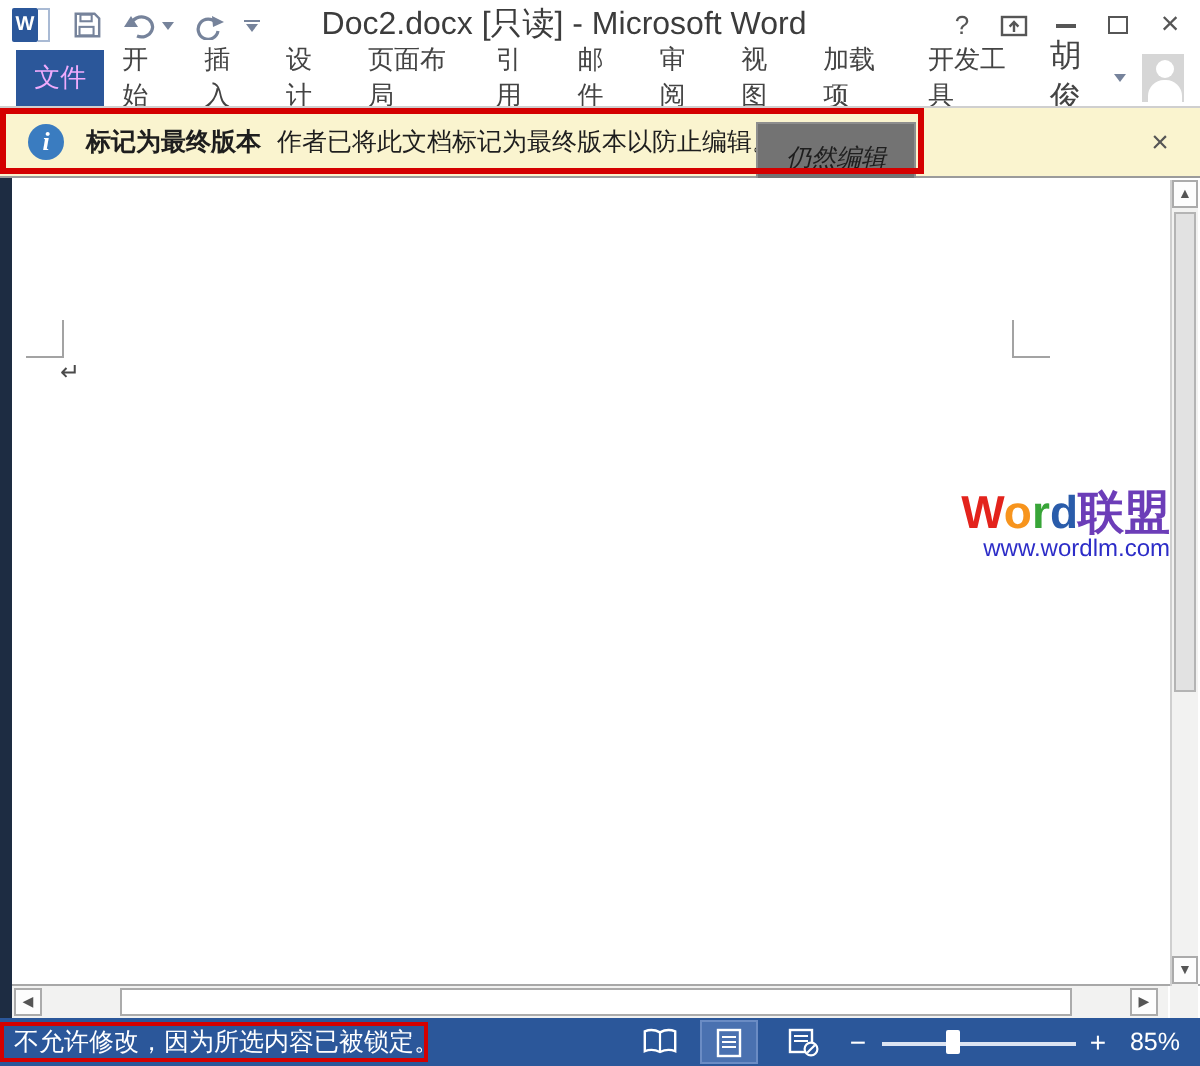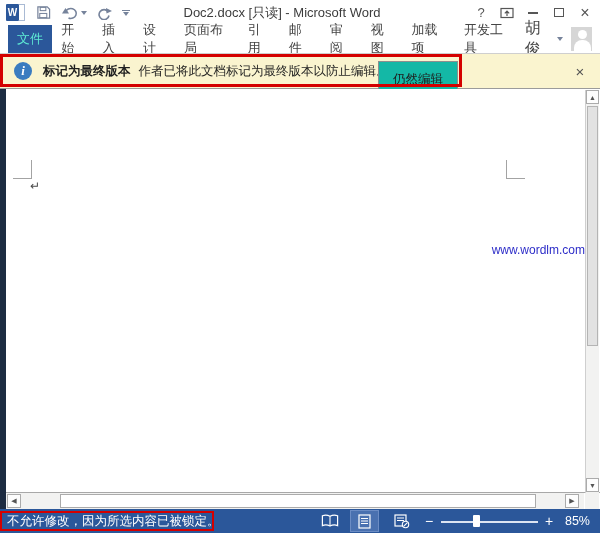--- a/index.html
+++ b/index.html
@@ -10,43 +10,43 @@
   
   .titlebar { position:absolute; left:0; top:0; width:600px; height:25px; background:#ffffff; }
   .qat { position:absolute; left:6px; top:0; height:25px; display:flex; align-items:center; gap:10px; }
   .appicon { display:flex; width:20px; height:17px; }
   .appicon .blue { width:13px; height:17px; background:#2b579a; color:#fff; font-weight:bold; font-size:10px; display:flex; align-items:center; justify-content:center; border-radius:1px; }
   .appicon .page { width:6px; height:17px; background:#fff; border:1px solid #a9bad4; border-left:none; }
   .qbtn { display:flex; align-items:center; justify-content:center; height:20px; }
   .caret-dn { width:0; height:0; border-left:3.5px solid transparent; border-right:3.5px solid transparent; border-top:4px solid #76839b; display:inline-block; }
   .qat-more { display:flex; flex-direction:column; align-items:center; gap:1px; }
   .qat-more .bar { width:8px; height:0; border-top:1.5px solid #76839b; }
-  .title-text { position:absolute; left:0; top:0; width:564px; height:25px; text-align:center; line-height:25px; font-size:13px; color:#3c3c3c; }
+  .title-text { position:absolute; left:0; top:0; width:564px; height:25px; text-align:center; line-height:25px; font-size:16px; color:#3c3c3c; }
   .wincontrols { position:absolute; right:2px; top:0; height:25px; display:flex; align-items:center; }
   .wbtn { width:26px; height:25px; display:flex; align-items:center; justify-content:center; color:#565656; font-size:13px; }
   .min-glyph { width:10px; height:0; border-bottom:2px solid #565656; }
   .max-glyph { width:10px; height:9px; border:1.5px solid #565656; }
   .close-glyph { font-size:16px; line-height:1; color:#565656; }
 
   
   .tabrow { position:absolute; left:0; top:25px; width:600px; height:28px; background:#fff; display:flex; align-items:stretch; }
-  .file-tab { width:50px; margin-left:8px; background:#2b579a; color:#5eead4; font-size:13px; display:flex; align-items:center; justify-content:center; }
+  .file-tab { width:50px; margin-left:8px; background:#2b579a; color:#f0abfc; font-size:13px; display:flex; align-items:center; justify-content:center; }
   .tab { padding:0 9px; font-size:13px; color:#444; display:flex; align-items:center; }
   .tabspacer { flex:1; }
   .user-chip { display:flex; align-items:center; gap:5px; font-size:16px; color:#444; padding:0 6px; }
   .avatar { width:24px; height:24px; margin:2px 8px 0 2px; background:#d6d6d6; position:relative; overflow:hidden; }
   .avatar .head { position:absolute; left:7px; top:3px; width:9px; height:9px; border-radius:50%; background:#fff; }
   .avatar .body { position:absolute; left:3px; top:13px; width:17px; height:12px; border-radius:8px 8px 0 0; background:#fff; }
 
   
   .msgbar { position:absolute; left:0; top:53px; width:600px; height:36px; background:#faf4cf; border-top:1px solid #cfcfcf; border-bottom:1px solid #9b9b9b; display:flex; align-items:center; }
   .info-icon { width:18px; height:18px; border-radius:50%; background:#3a7cc0; color:#fff; font-family:"Liberation Serif", serif; font-style:italic; font-weight:bold; font-size:13px; display:flex; align-items:center; justify-content:center; margin-left:14px; flex:0 0 auto; }
   .msg-title { font-size:12.5px; font-weight:bold; color:#1e1e1e; margin-left:11px; white-space:nowrap; }
   .msg-text { font-size:12.5px; color:#1e1e1e; margin-left:8px; white-space:nowrap; }
-  .msg-btn { position:absolute; left:378px; top:7px; width:80px; height:36px; background:#14b8a6; border:1px solid #8e8e8e; font-size:12.5px; color:#1e1e1e; display:flex; align-items:center; justify-content:center; font-family:"Liberation Sans", sans-serif; }
+  .msg-btn { position:absolute; left:378px; top:7px; width:80px; height:36px; background:#737373; border:1px solid #8e8e8e; font-size:12.5px; color:#1e1e1e; display:flex; align-items:center; justify-content:center; font-family:"Liberation Sans", sans-serif;font-style:italic; }
   .msg-close { position:absolute; right:11px; top:8px; width:18px; height:18px; display:flex; align-items:center; justify-content:center; color:#555; font-size:15px; }
 
   
   .anno { position:absolute; border:3px solid #d40000; background:transparent; pointer-events:none; z-index:40; }
   .anno-msg { left:0; top:54px; width:462px; height:33px; }
   .anno-status { left:0; top:511px; width:214px; height:20px; border-width:2.5px; }
 
   
   .docarea { position:absolute; left:0; top:89px; width:600px; height:404px; background:#ffffff; border-bottom:1px solid #a8a8a8; }
   .desk-strip { position:absolute; left:0; top:89px; width:6px; height:420px; background:#1d2c42; z-index:2; }
@@ -168,20 +168,23 @@
 
   <div class="docarea">
 
     <div class="cropmark" style="left:31px; top:71px; width:1px; height:19px;"></div>
     <div class="cropmark" style="left:13px; top:89px; width:19px; height:1px;"></div>
     <div class="cropmark" style="left:506px; top:71px; width:1px; height:19px;"></div>
     <div class="cropmark" style="left:506px; top:89px; width:19px; height:1px;"></div>
     <div class="pilcrow">↵</div>
 
     <div class="watermark">
+      <div class="wm-line1">
+        <span style="color: rgb(227, 35, 28);">W</span><span style="color: rgb(247, 148, 29);">o</span><span style="color: rgb(56, 165, 56);">r</span><span style="color: rgb(42, 92, 170);">d</span><span style="color: rgb(108, 61, 184);">联</span><span style="color: rgb(108, 61, 184);">盟</span>
+      </div>
       <div class="wm-line2" style="color: rgb(45, 45, 200);">www.wordlm.com</div>
     </div>
   </div>
   <div class="desk-strip"></div>
 
   <div class="vscroll">
     <div class="sbtn" style="top:0;">▲</div>
     <div class="vthumb"></div>
     <div class="sbtn" style="top:388px;">▼</div>
   </div>

